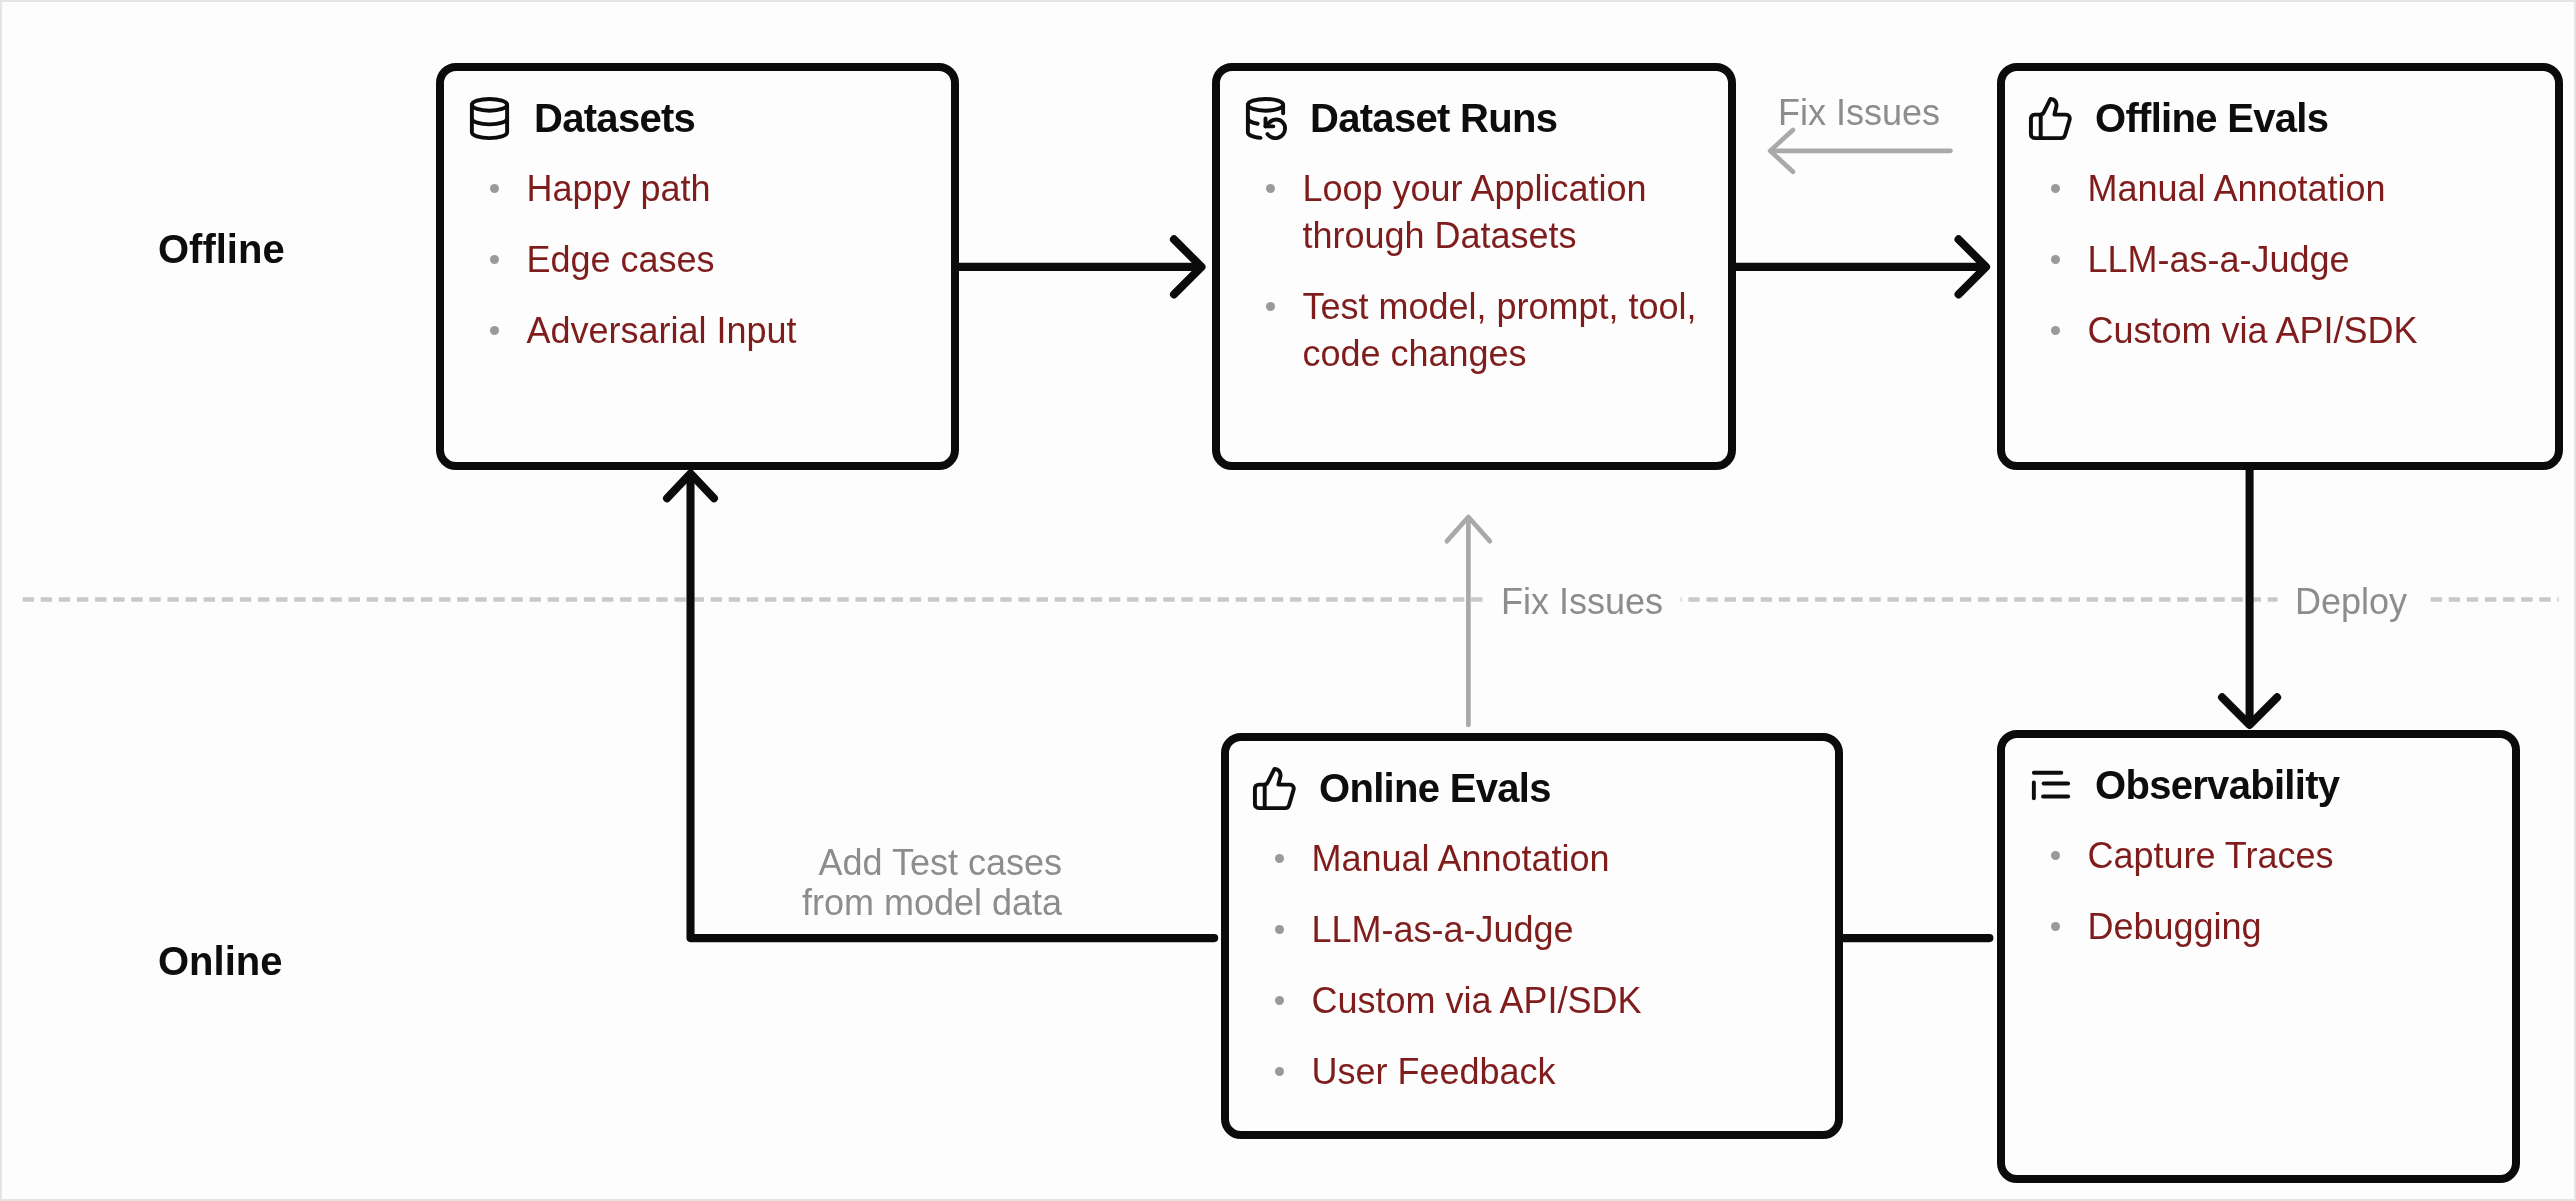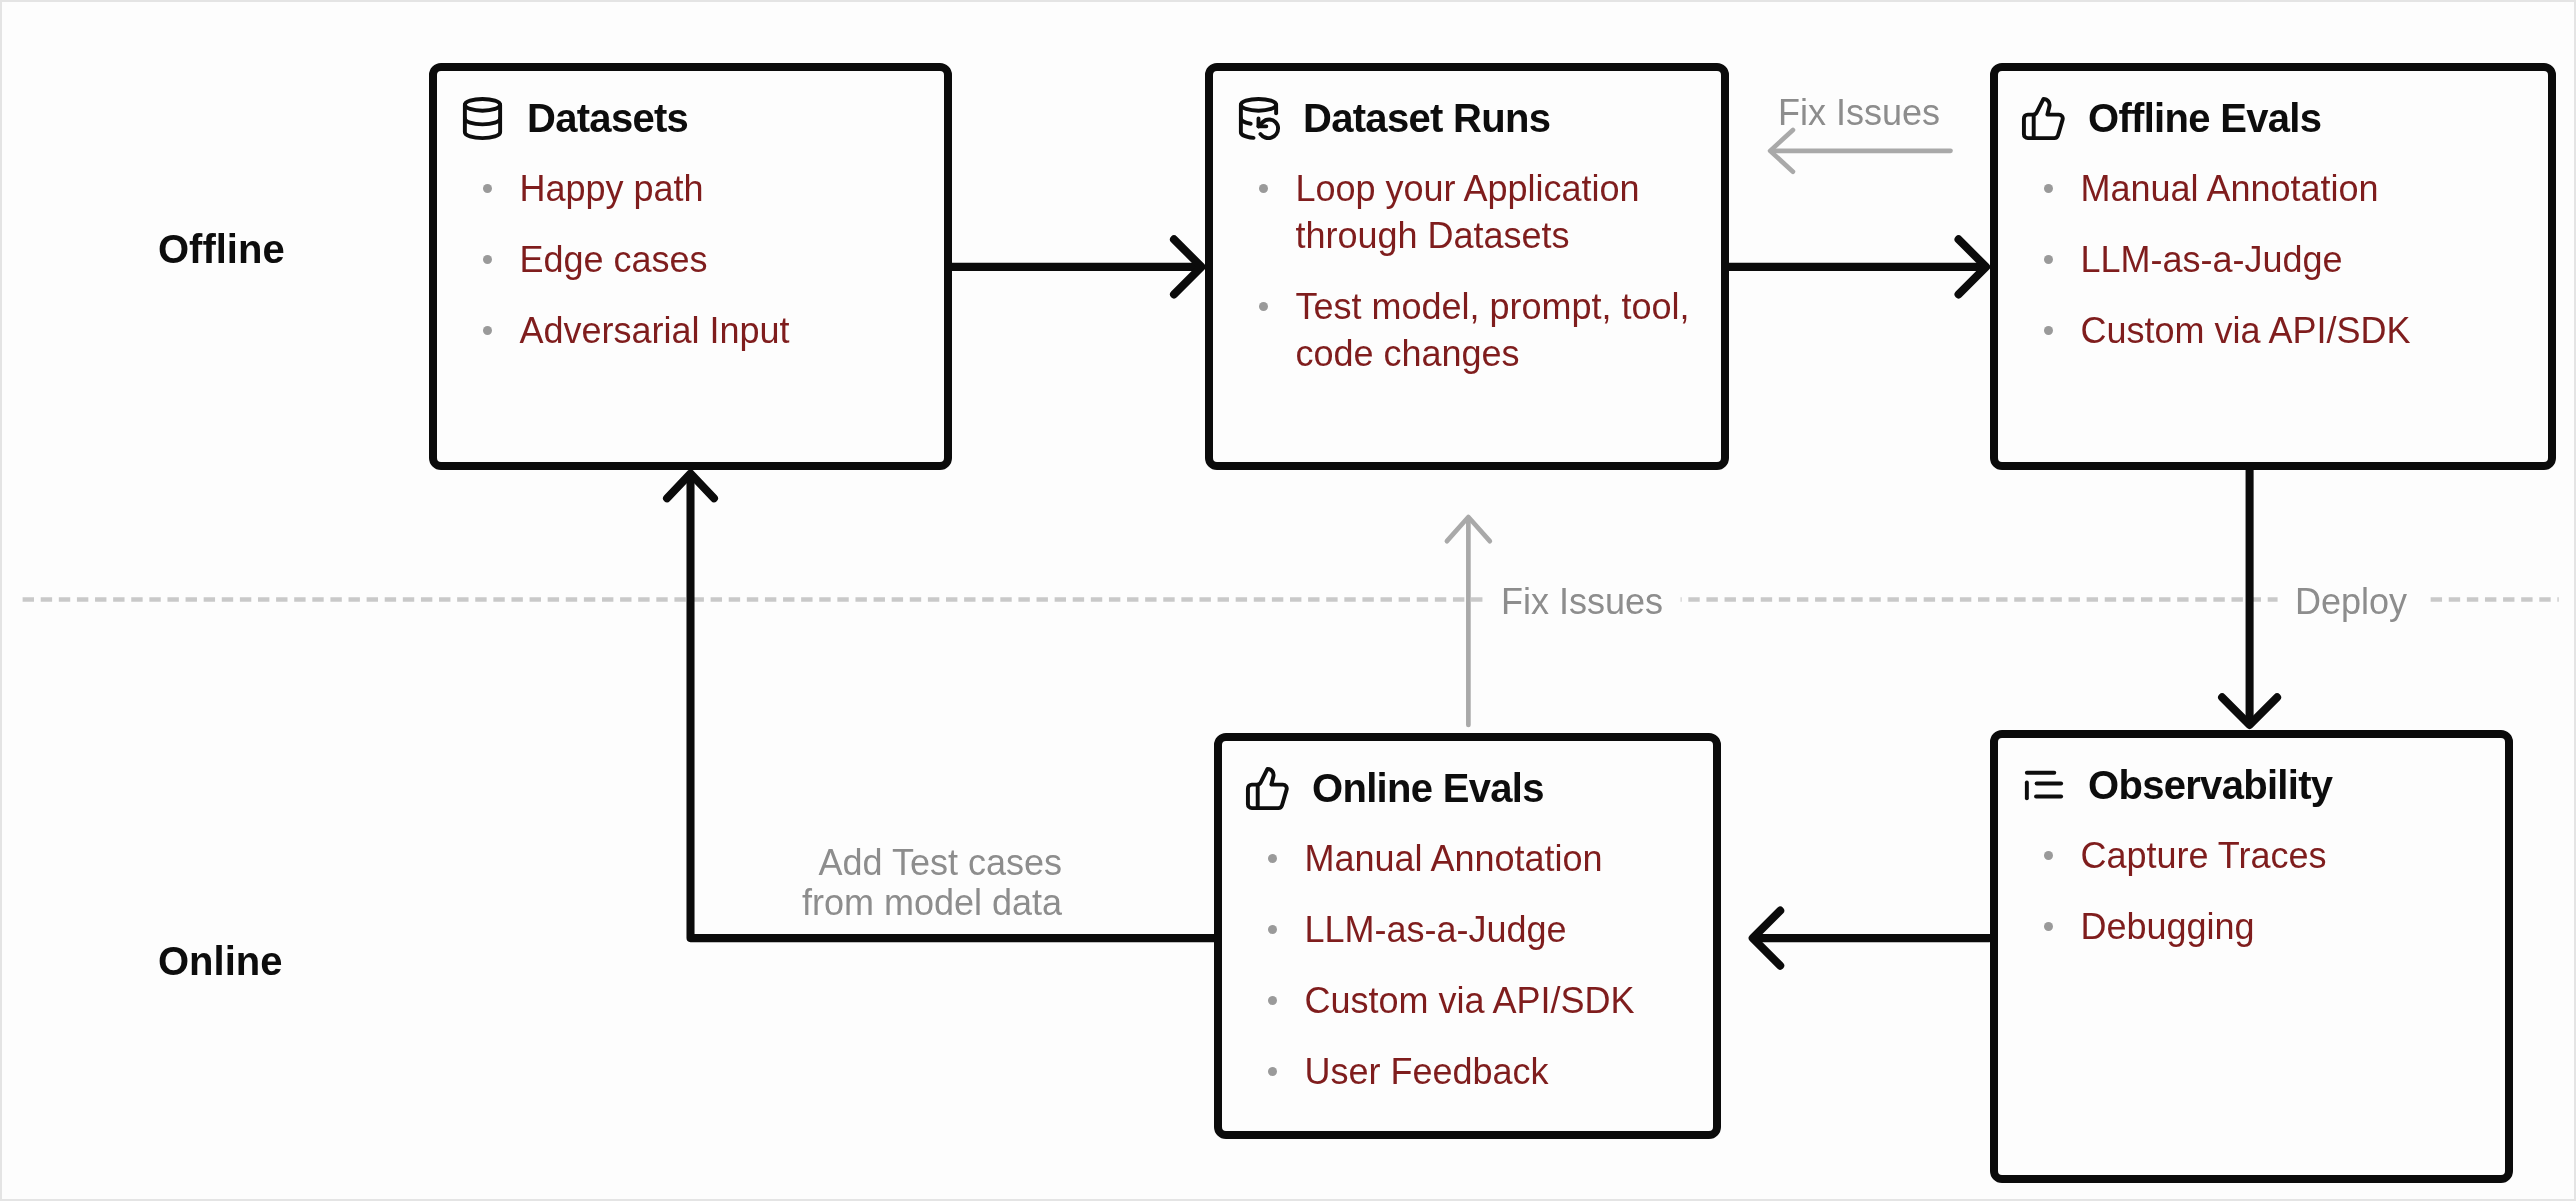--- a/index.html
+++ b/index.html
@@ -16,23 +16,24 @@
   .edges-svg {
     position: absolute;
     left: 0; top: 0;
     width: 2576px; height: 1201px;
     z-index: 1;
   }
   .node {
     position: absolute;
     box-sizing: border-box;
     border: 8px solid #0b0b0b;
-    border-radius: 12px;
+    border-radius: 20px;
     background: #fdfdfd;
     z-index: 2;
+    margin-left: 7px;
   }
   .node-header {
     position: absolute;
     left: 21.5px; top: 24px;
     display: flex;
     align-items: center;
     gap: 21.5px;
   }
   .node-icon { width: 47px; height: 47px; flex: 0 0 auto; }
   .node-icon svg { width: 47px; height: 47px; display: block; }
@@ -233,21 +234,21 @@
         </li>
       <li class="bullet">
           <span class="dot"></span>
           <span class="btxt">
             <span>Custom via API/SDK</span>
           </span>
         </li>
     </ul>
   </div>
 
-  <div class="node" style="left:1212px; top:731px; width:507px; height:406px;">
+  <div class="node" style="left:1212px; top:731px; width:622px; height:406px;">
     <div class="node-header">
       <span class="node-icon">
         <svg viewBox="0 0 24 24" stroke="#0d0d0d" stroke-width="2" fill="none" stroke-linecap="round" stroke-linejoin="round">
           <path d="M7 10v12"></path>
           <path d="M15 5.88 14 10h5.83a2 2 0 0 1 1.92 2.56l-2.33 8A2 2 0 0 1 17.5 22H4a2 2 0 0 1-2-2v-8a2 2 0 0 1 2-2h2.76a2 2 0 0 0 1.79-1.11L12 2a3.13 3.13 0 0 1 3 3.88Z"></path>
         </svg>
       </span>
       <span class="node-title">Online Evals</span>
     </div>
     <ul class="bullets">

